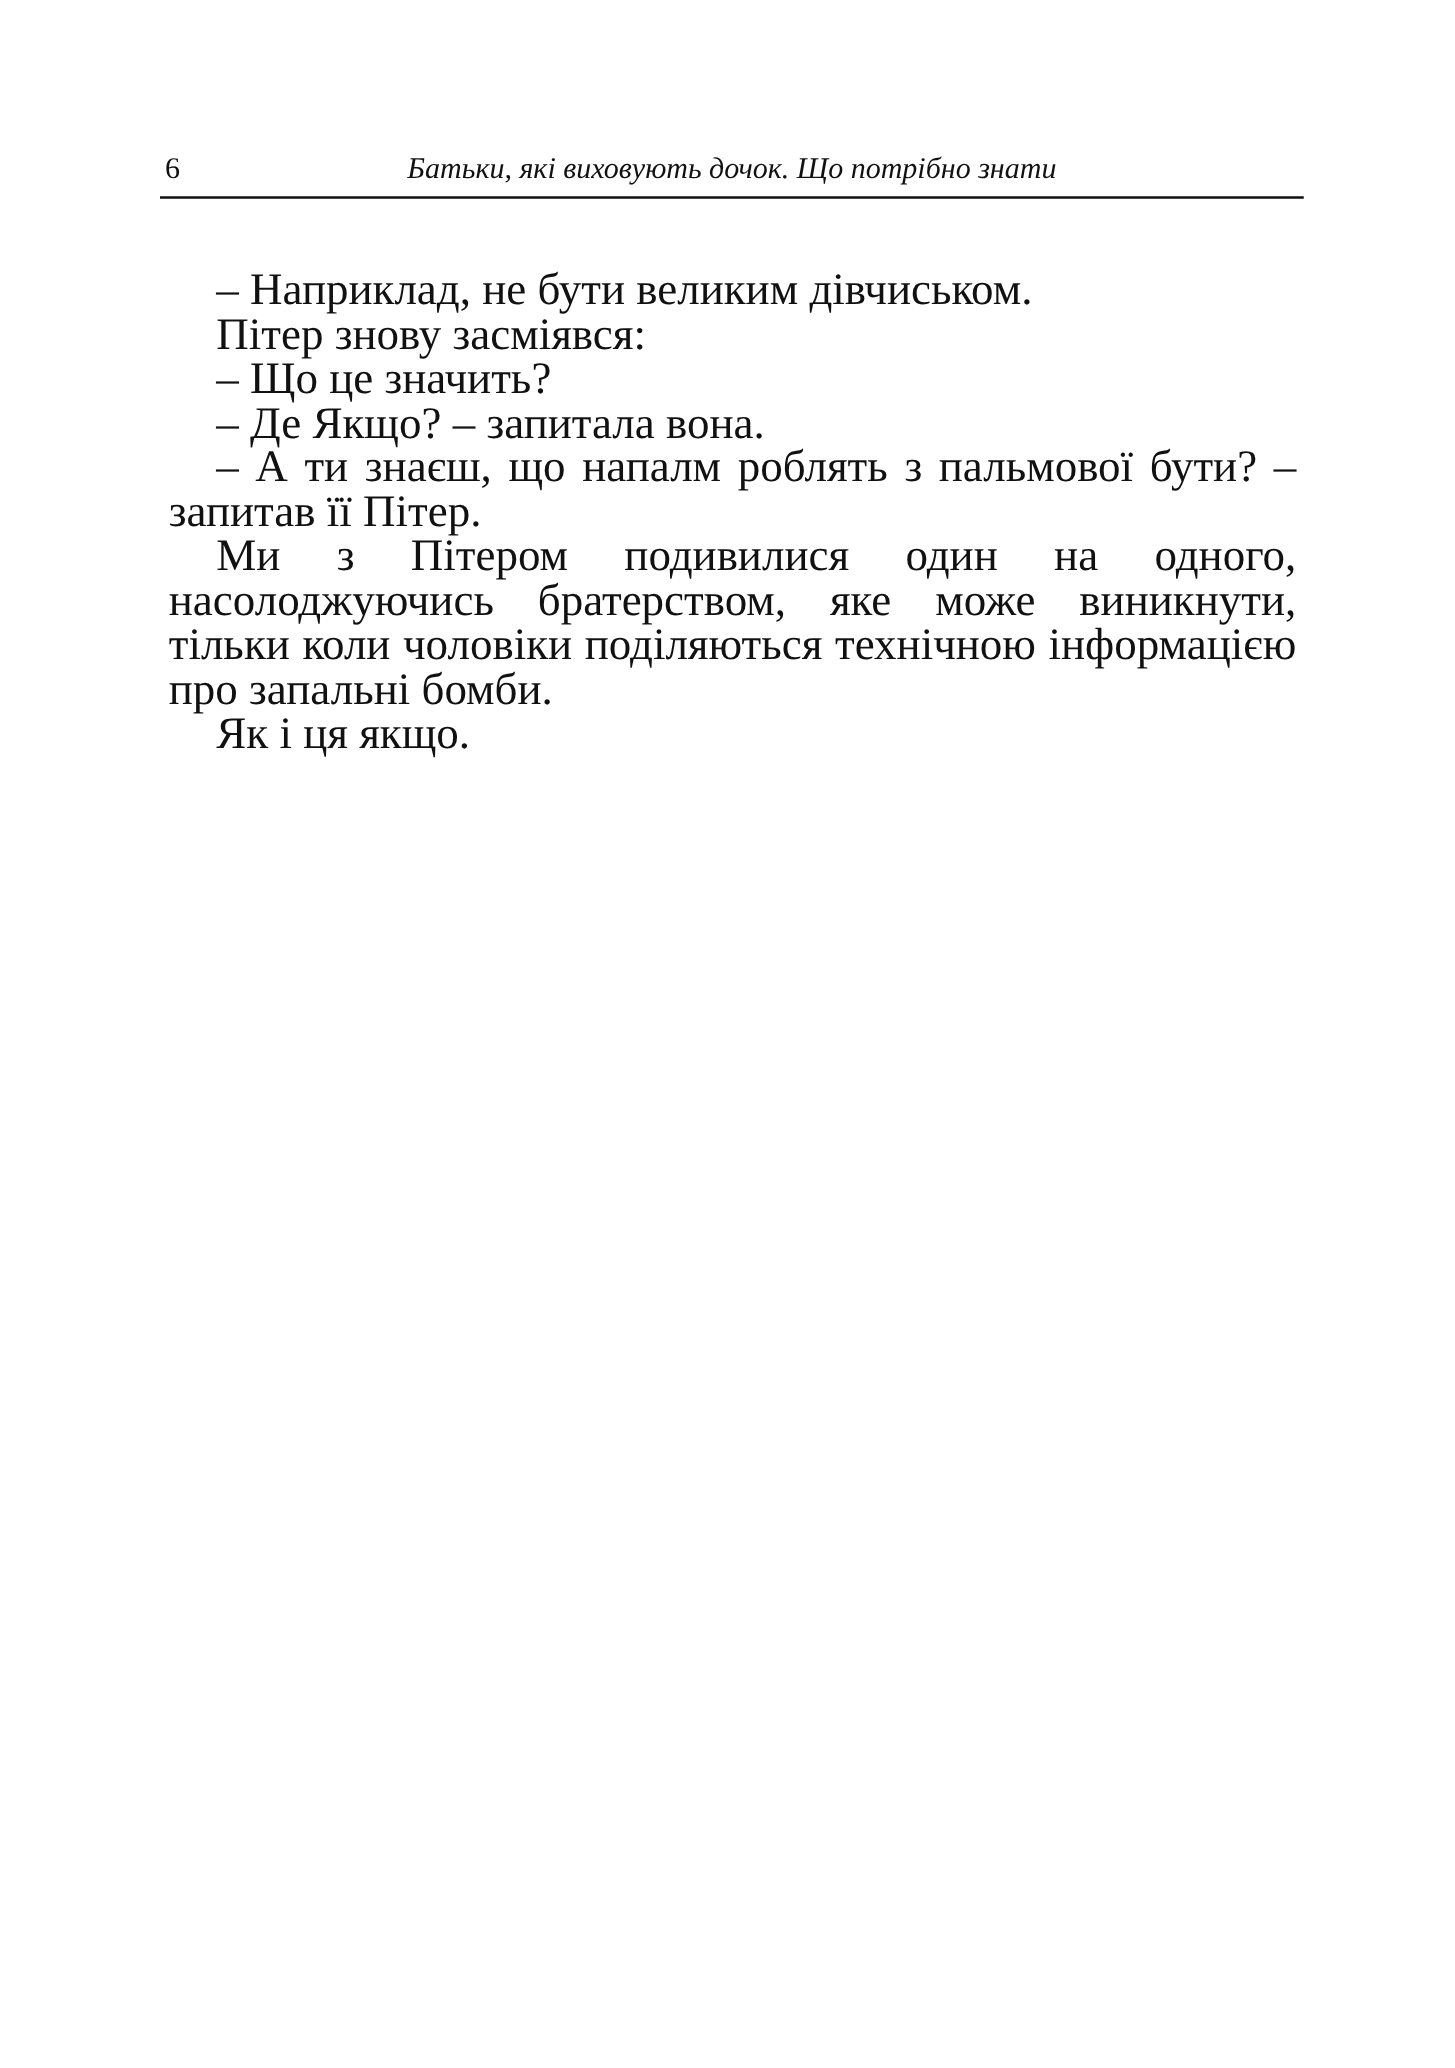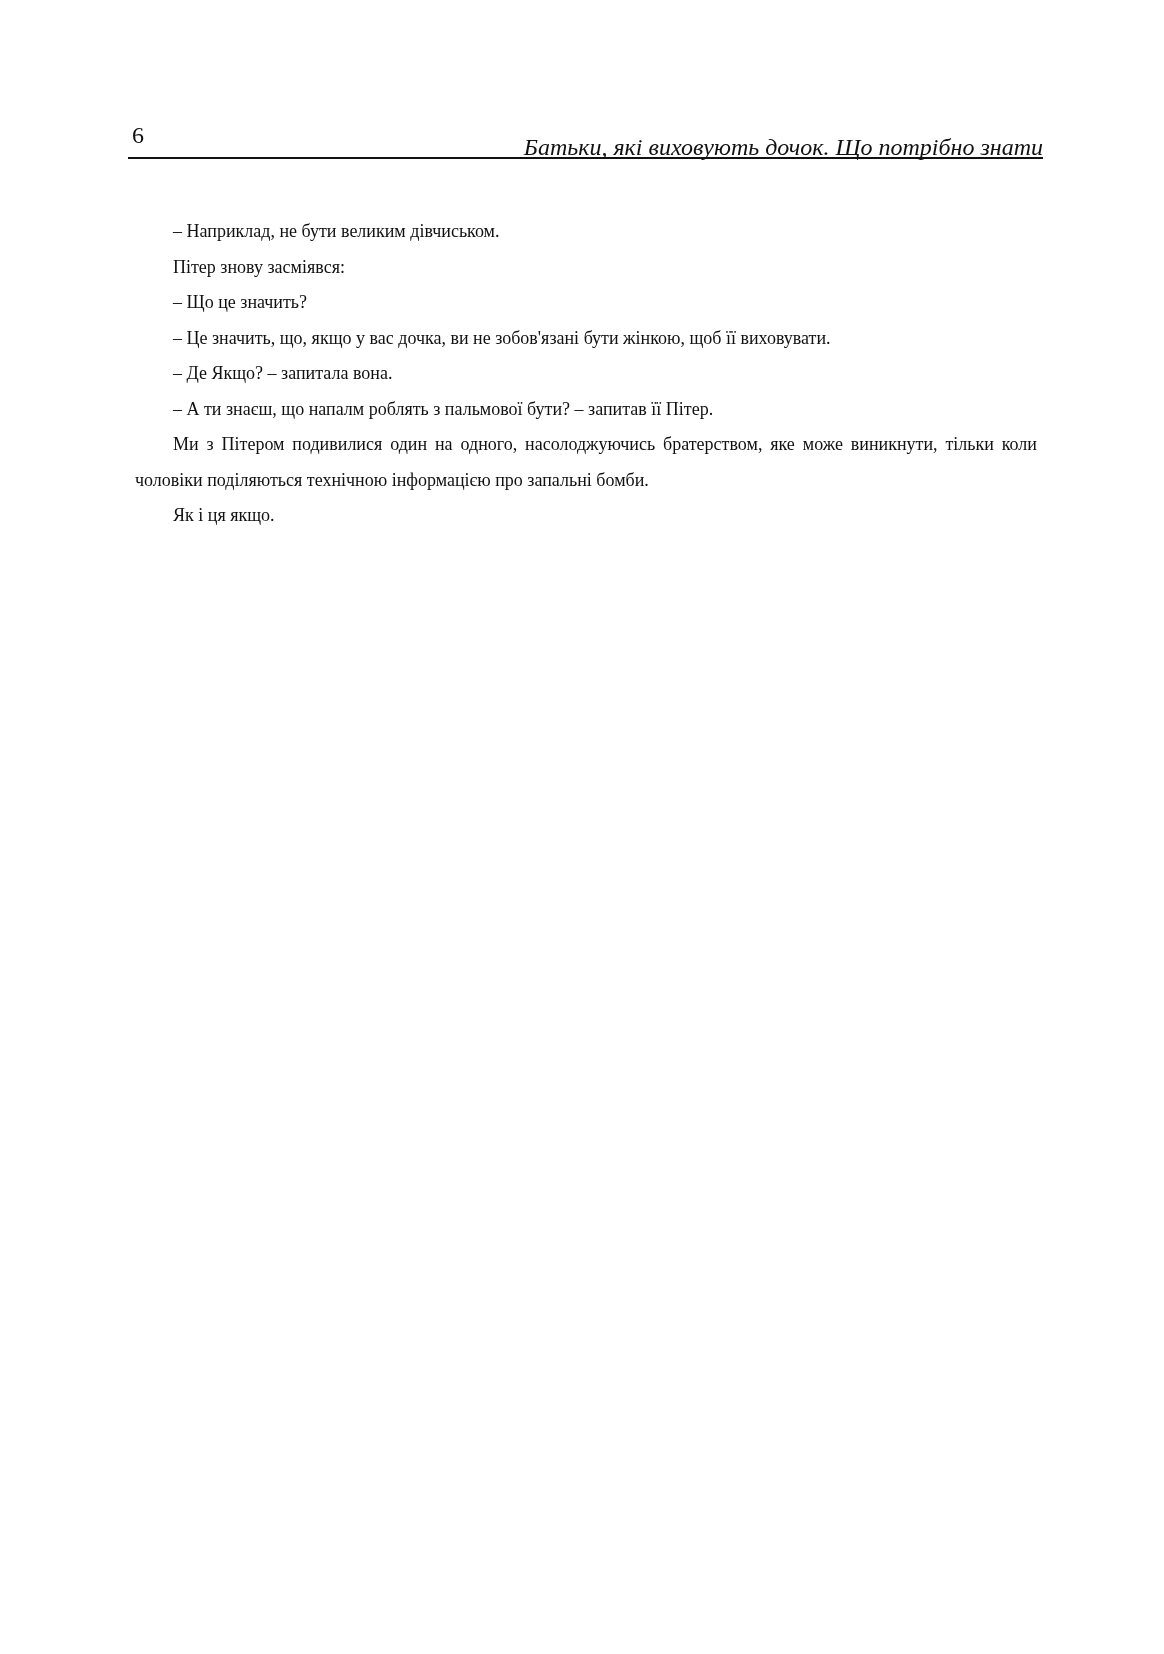--- a/index.html
+++ b/index.html
@@ -4,43 +4,42 @@
 <style>
   html, body { margin: 0; padding: 0; background: #ffffff; }
   body { width: 1164px; height: 1654px; position: relative; overflow: hidden; }
   .page { position: absolute; left: 0; top: 0; width: 1164px; height: 1654px; background: #ffffff; }
   .running-head {
     position: absolute; left: 128px; top: 122px; width: 915px; height: 34px;
     font-family: "Liberation Serif", "DejaVu Serif", serif;
     font-size: 24px; color: #111111;
   }
   .page-num { position: absolute; left: 4px; top: 0; font-style: normal; }
-  .head-title { position: absolute; left: 0; width: 100%; top: 12px; text-align: right; font-style: italic; }
+  .head-title { position: absolute; left: 0; width: 100%; top: 0; text-align: center; font-style: italic; }
   .head-rule { position: absolute; left: 128px; top: 157px; width: 915px; height: 2px; background: #111111; }
   .body-text {
     position: absolute; left: 135px; top: 214px; width: 902px;
     font-family: "Liberation Serif", "DejaVu Serif", serif;
-    font-size: 18px; line-height: 35.5px; color: #111111;
+    font-size: 36px; line-height: 35.5px; color: #111111;
     text-align: justify;
   }
   .body-text p { margin: 0; text-indent: 38px; }
 </style>
 </head>
 <body>
 
 <div class="page">
   <div class="running-head">
     <span class="page-num">6</span>
     <span class="head-title">Батьки, які виховують дочок. Що потрібно знати</span>
   </div>
   <div class="head-rule"></div>
 
   <div class="body-text">
     <p>– Наприклад, не бути великим дівчиськом.</p>
     <p>Пітер знову засміявся:</p>
     <p>– Що це значить?</p>
-    <p>– Це значить, що, якщо у вас дочка, ви не зобов'язані бути жінкою, щоб її виховувати.</p>
     <p>– Де Якщо? – запитала вона.</p>
     <p>– А ти знаєш, що напалм роблять з пальмової бути? – запитав її Пітер.</p>
     <p>Ми з Пітером подивилися один на одного, насолоджуючись братерством, яке може виникнути, тільки коли чоловіки поділяються технічною інформацією про запальні бомби.</p>
     <p>Як і ця якщо.</p>
   </div>
 </div>
 
 </body></html>

